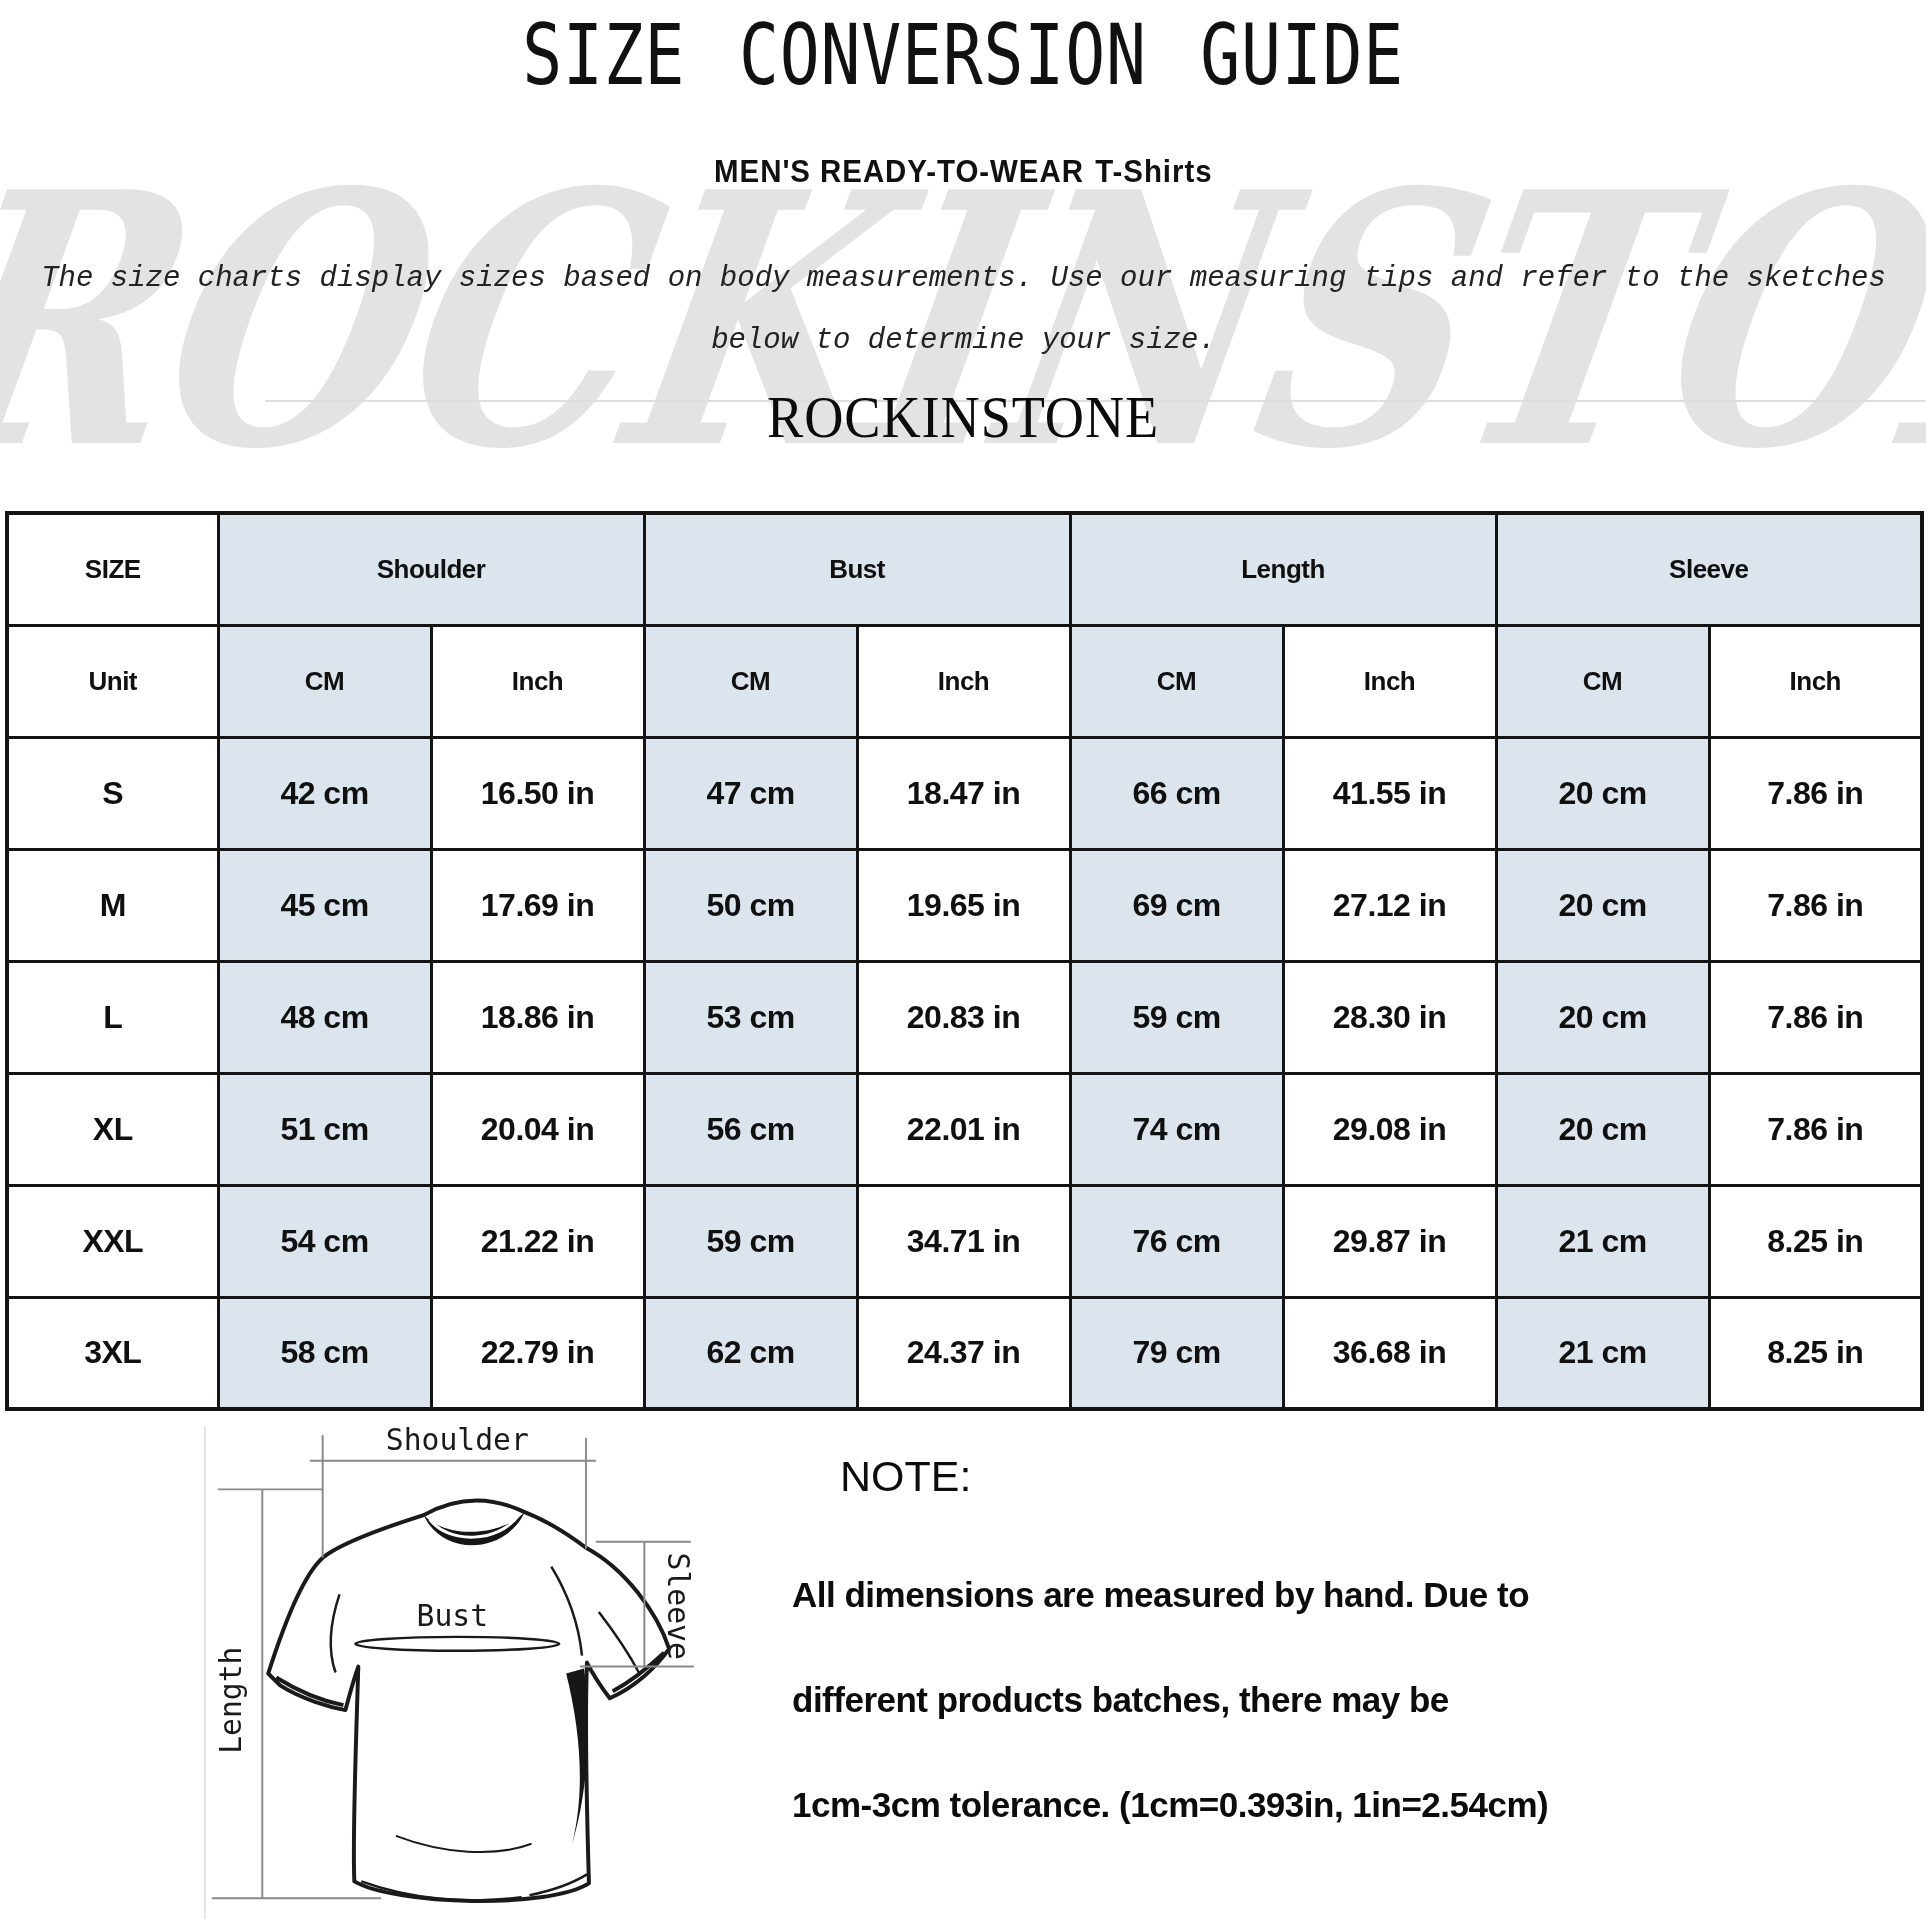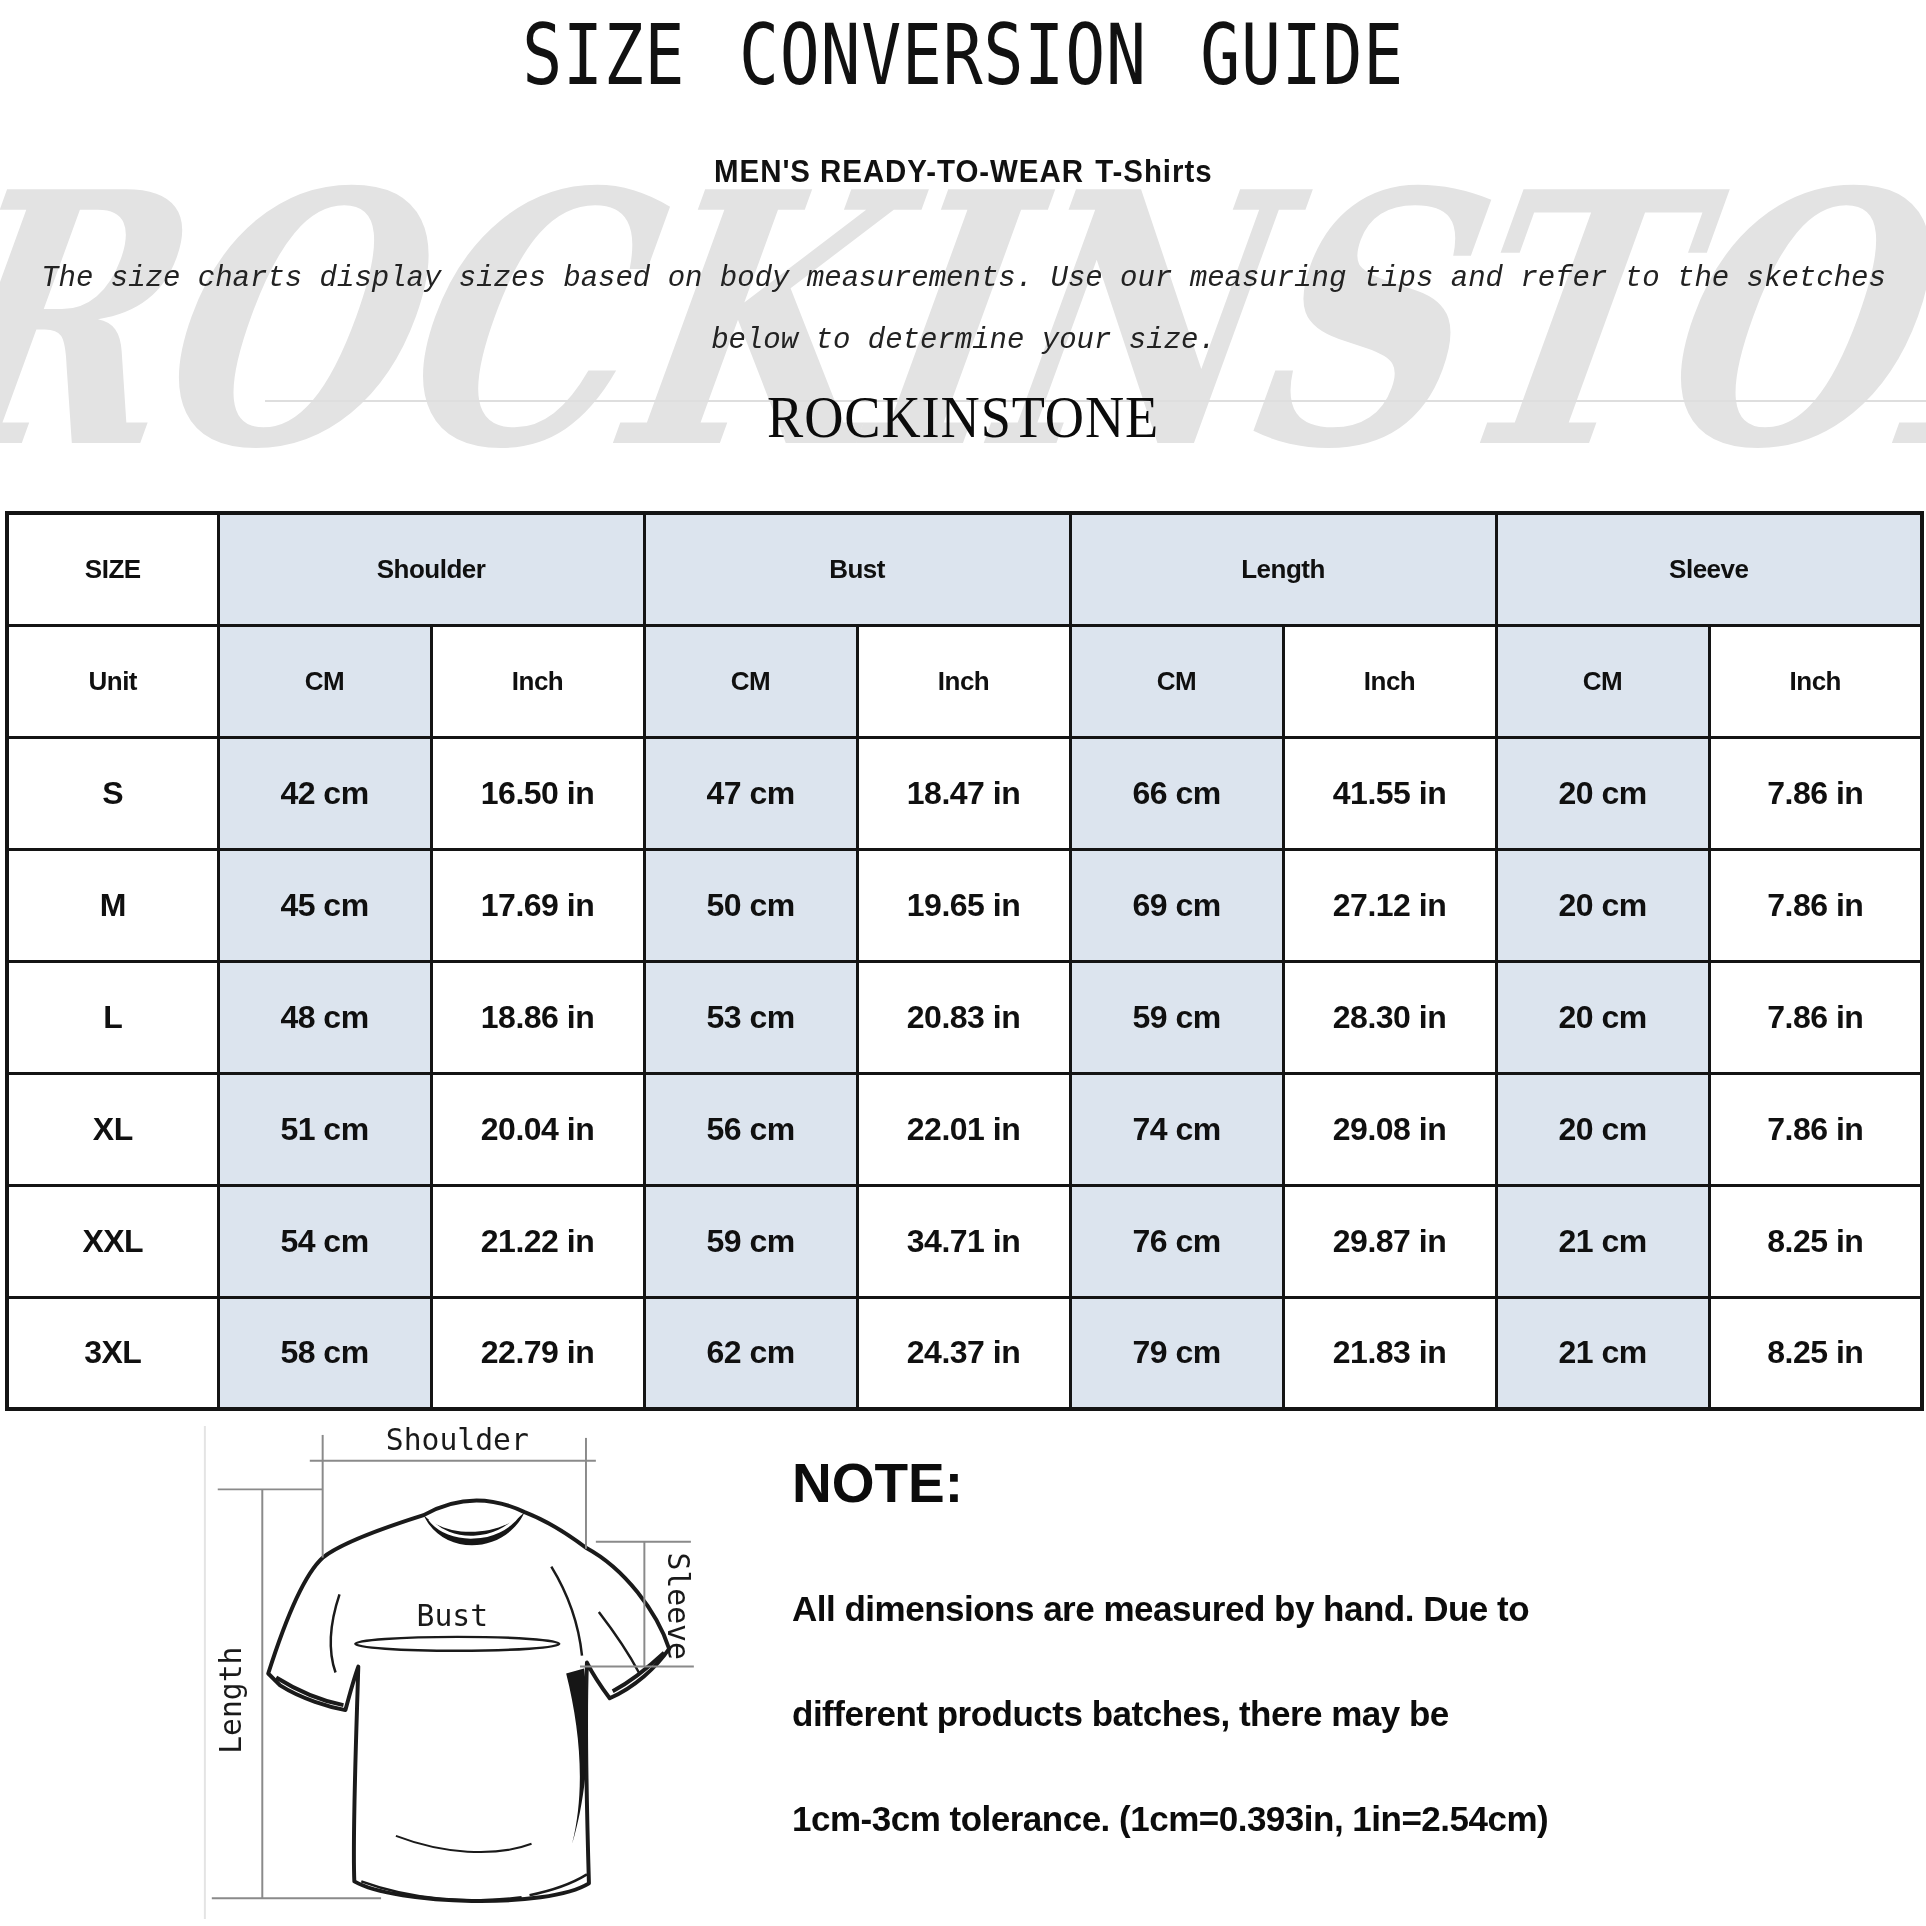--- a/index.html
+++ b/index.html
@@ -53,21 +53,21 @@
     padding:0;font-weight:bold;color:#101010;overflow:hidden;
     letter-spacing:-0.5px;
   }
   table.size-table tr{height:112px;}
   .hdr{font-size:26px;}
   .cell{font-size:32px;}
   .blue{background:#dce4ee;}
   
   .sketch{position:absolute;left:193px;top:1418px;z-index:1;}
   .note{position:absolute;left:792px;top:1453px;width:1119px;z-index:1;}
-  .note-heading{font-size:55px;font-weight:bold;line-height:1.1;color:#0c0c0c;}
+  .note-heading{font-size:43px;font-weight:normal;line-height:1.1;color:#0c0c0c;margin-left:48px;}
   .note-body{margin-top:42px;font-size:35px;font-weight:bold;line-height:105px;color:#0c0c0c;letter-spacing:-0.5px;}
   .sketch-label{font-family:"DejaVu Sans Mono",monospace;font-size:30px;fill:#1a1a1a;}
 </style>
 </head>
 <body>
 
 <div class="watermark">ROCKINSTONE</div>
 <div class="brand-line"></div>
 
 <div class="title-wrap">
@@ -170,21 +170,21 @@
       <td class="cell blue">21 cm</td>
       <td class="cell">8.25 in</td>
     </tr>
     <tr>
       <td class="cell">3XL</td>
       <td class="cell blue">58 cm</td>
       <td class="cell">22.79 in</td>
       <td class="cell blue">62 cm</td>
       <td class="cell">24.37 in</td>
       <td class="cell blue">79 cm</td>
-      <td class="cell">21.83 in</td>
+      <td class="cell">36.68 in</td>
       <td class="cell blue">21 cm</td>
       <td class="cell">8.25 in</td>
     </tr>
   </tbody>
 </table>
 
 <svg class="sketch" width="584" height="509" viewBox="0 0 590 514">
 
   <line x1="12" y1="8" x2="12" y2="506" stroke="#e4e4e4" stroke-width="2"></line>
 

